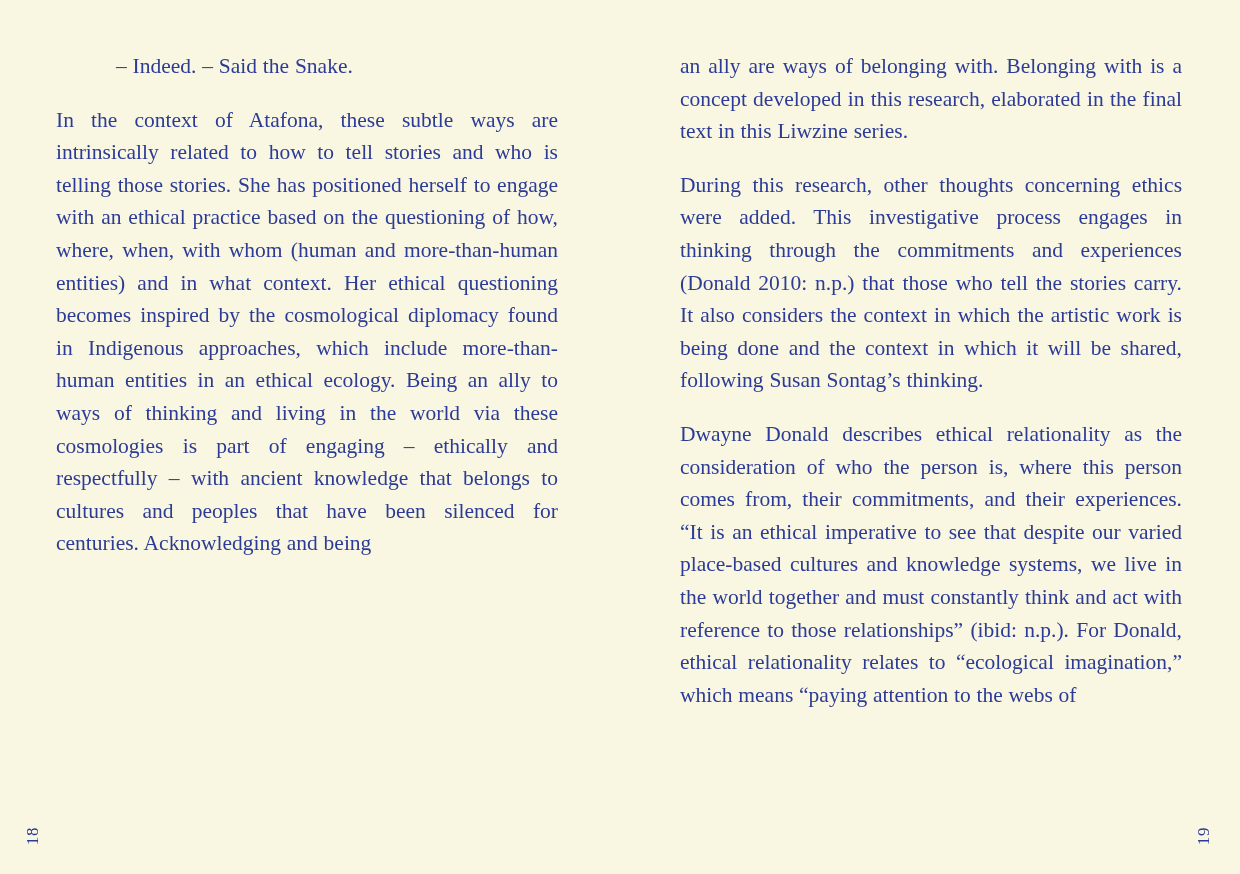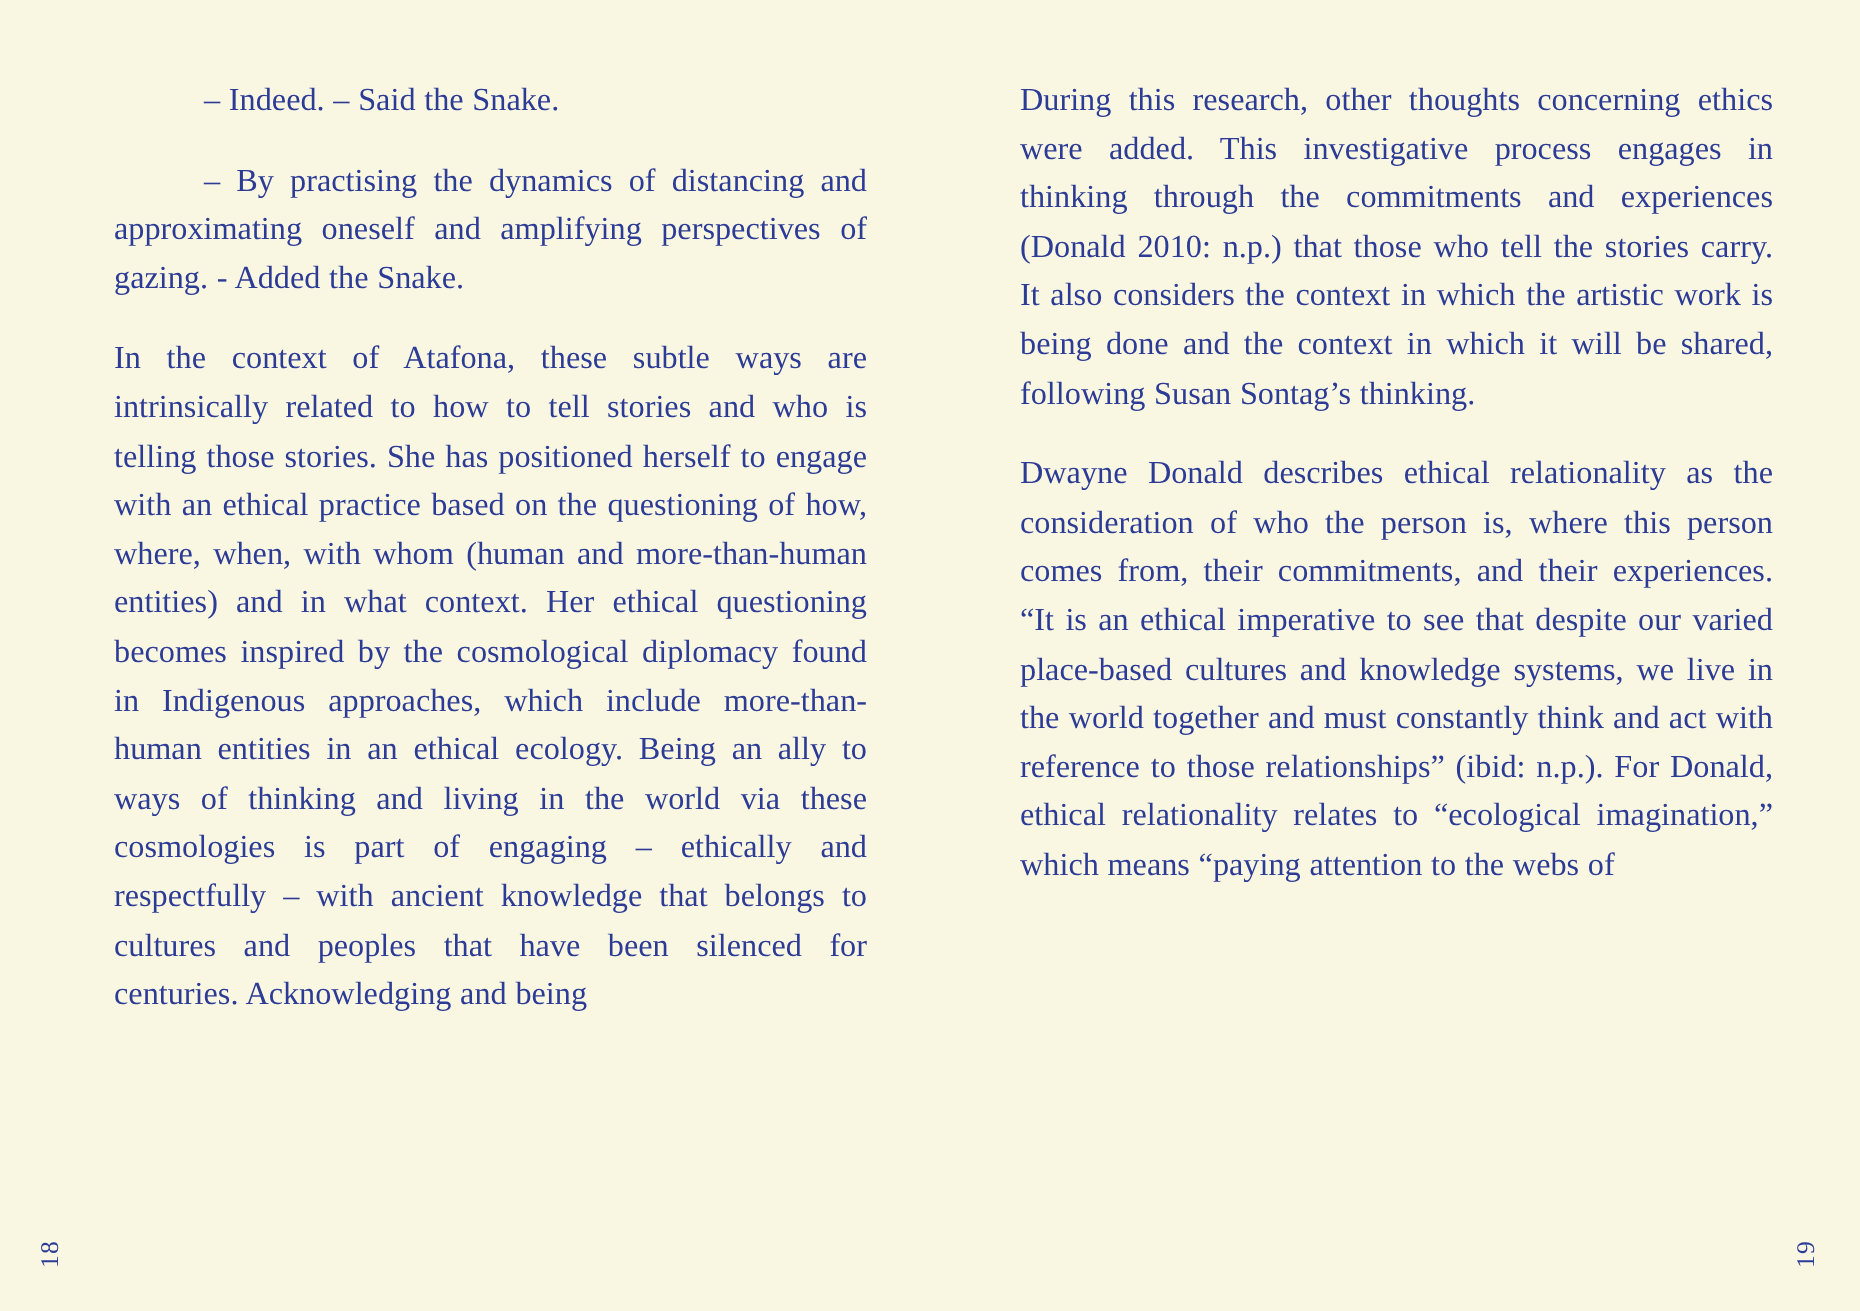--- a/index.html
+++ b/index.html
@@ -25,21 +25,21 @@
     box-sizing: border-box;
     width: 620px;
     height: 874px;
     position: relative;
   }
   .text-block {
     position: absolute;
     top: 50px;
     width: 502px;
   }
-  .page.left .text-block { left: 76px; }
+  .page.left .text-block { left: 56px; }
   .page.right .text-block { left: 60px; }
   .text-block p {
     margin: 0 0 21px 0;
     font-size: 21.5px;
     line-height: 32.6px;
     text-align: justify;
     text-justify: inter-word;
     hyphens: none;
     word-spacing: 0.02em;
   }
@@ -64,27 +64,27 @@
   }
 </style>
 </head>
 <body>
 
 <div class="spread">
 
   <div class="page left">
     <div class="text-block">
       <p class="dialogue">– Indeed. – Said the Snake.</p>
-      <p class="dialogue">– By practising the dynamics of distancing and approximating oneself and amplifying perspectives of gazing. - Added the Snake.</p>
       <p>In the context of Atafona, these subtle ways are intrinsically related to how to tell stories and who is telling those stories. She has positioned herself to engage with an ethical practice based on the questioning of how, where, when, with whom (human and more-than-human entities) and in what context. Her ethical questioning becomes inspired by the cosmological diplomacy found in Indigenous approaches, which include more-than-human entities in an ethical ecology. Being an ally to ways of thinking and living in the world via these cosmologies is part of engaging – ethically and respectfully – with ancient knowledge that belongs to cultures and peoples that have been silenced for centuries. Acknowledging and being</p>
     </div>
     <div class="folio folio-left">18</div>
   </div>
 
   <div class="page right">
     <div class="text-block">
+      <p>an ally are ways of belonging with. Belonging with is a concept developed in this research, elaborated in the final text in this Liwzine series.</p>
       <p>During this research, other thoughts concerning ethics were added. This investigative process engages in thinking through the commitments and experiences (Donald 2010: n.p.) that those who tell the stories carry. It also considers the context in which the artistic work is being done and the context in which it will be shared, following Susan Sontag’s thinking.</p>
       <p>Dwayne Donald describes ethical relationality as the consideration of who the person is, where this person comes from, their commitments, and their experiences. “It is an ethical imperative to see that despite our varied place-based cultures and knowledge systems, we live in the world together and must constantly think and act with reference to those relationships” (ibid: n.p.). For Donald, ethical relationality relates to “ecological imagination,” which means “paying attention to the webs of</p>
     </div>
     <div class="folio folio-right">19</div>
   </div>
 
 </div>
 
 </body></html>

